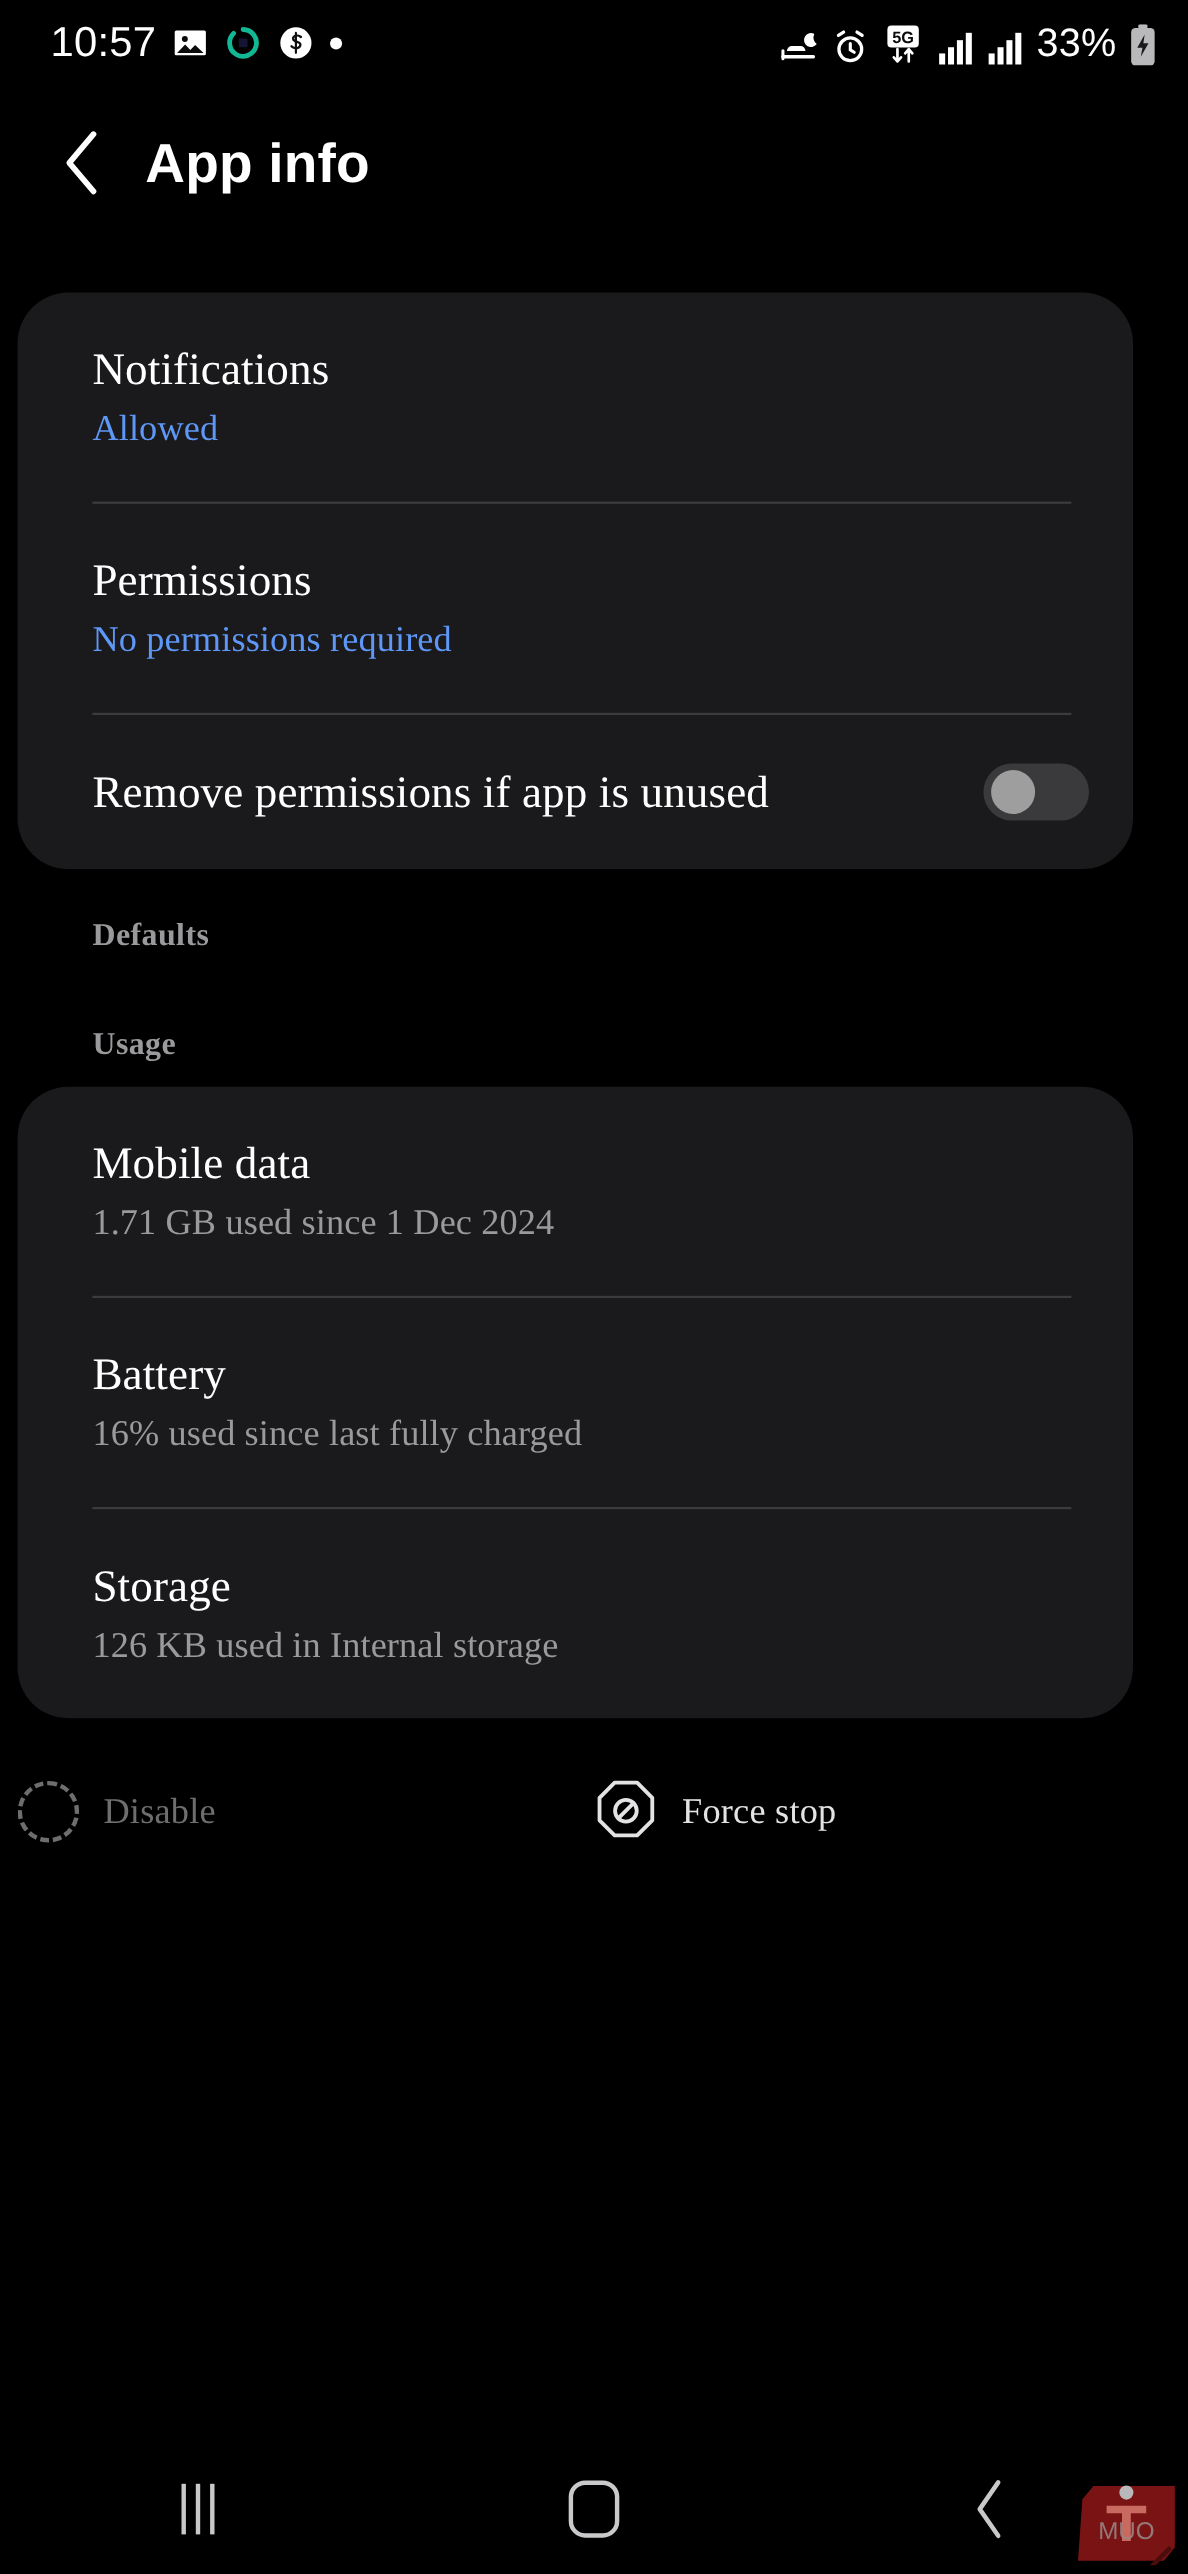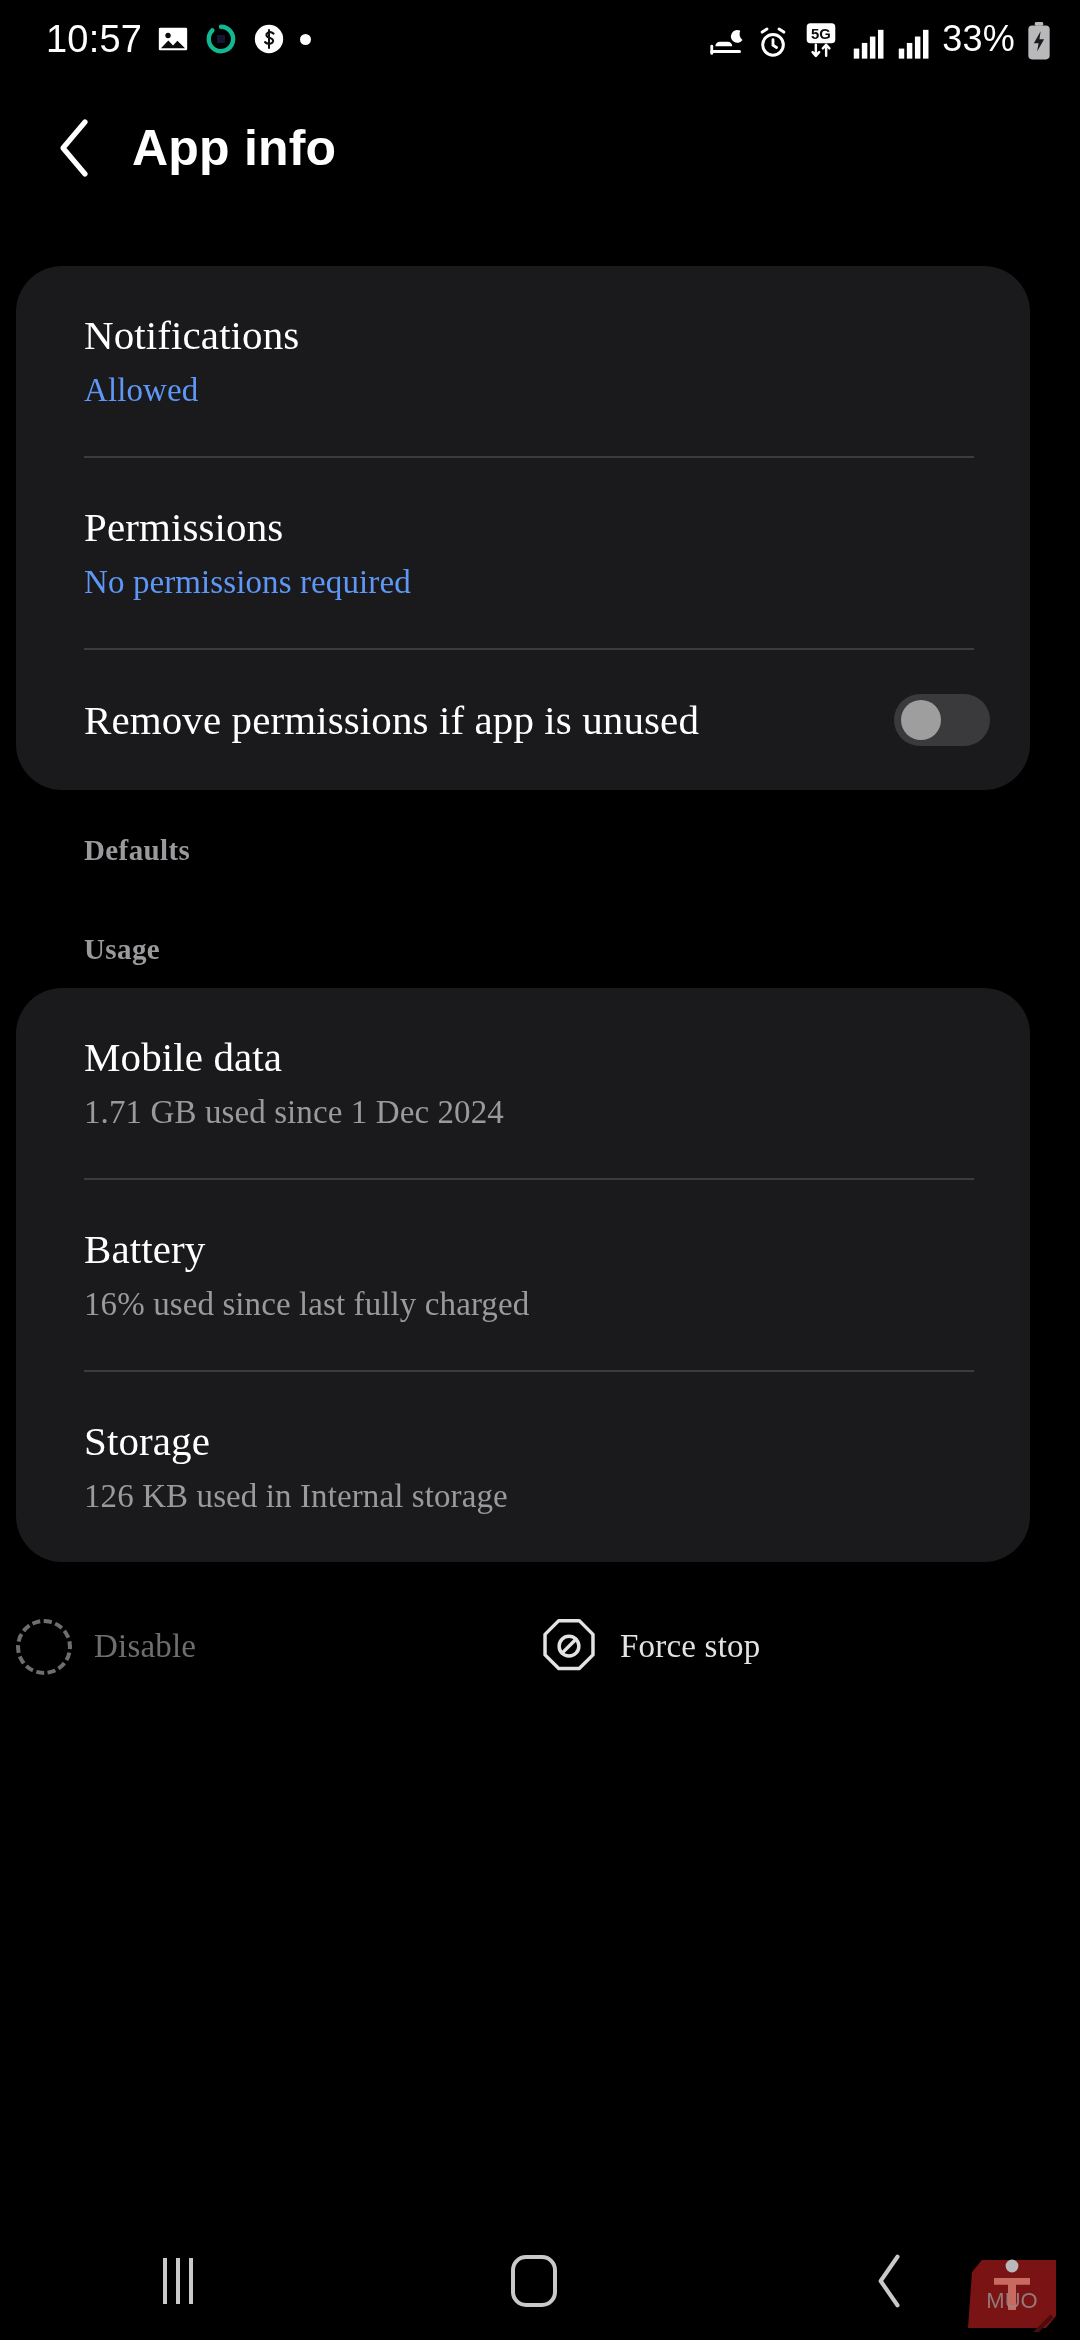--- a/index.html
+++ b/index.html
@@ -127,21 +127,21 @@
 
   .dashed-circle {
     width:56px; height:56px;
     border-radius:50%;
     border:4px dashed #6E6E70;
   }
 
   
   .navbar {
     position:absolute;
-    left:0; right:12px; bottom:0;
+    left:0; right:0; bottom:0;
     height:118px;
     display:flex; align-items:center;
   }
   .nav-btn {
     flex:1 1 33.33%;
     display:flex; align-items:center; justify-content:center;
   }
   .recents {
     display:flex; gap:9px;
   }

